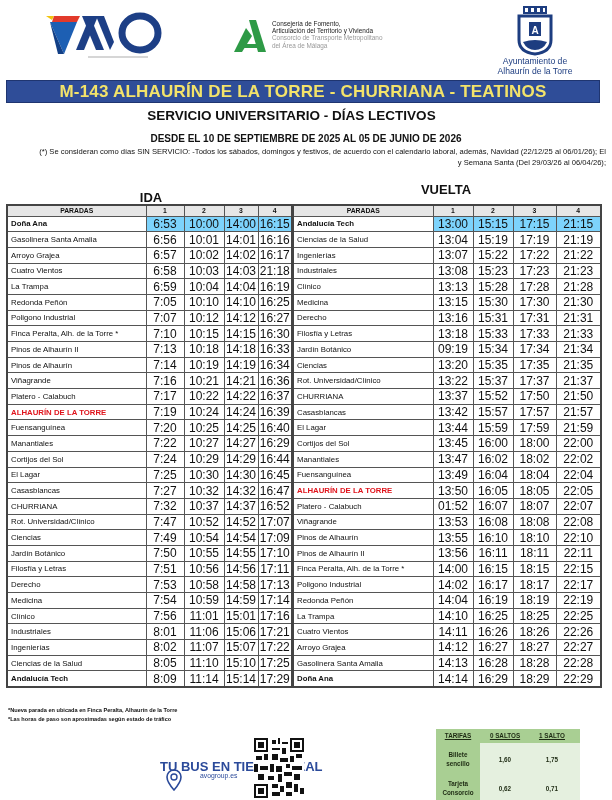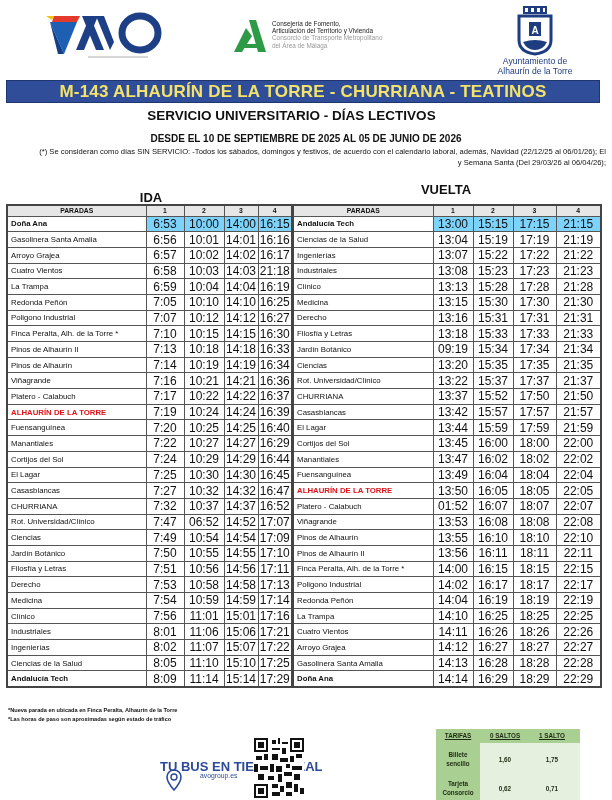--- a/index.html
+++ b/index.html
@@ -257,21 +257,21 @@
       <tr>
         <td class="stop ">CHURRIANA</td>
         <td class="t">7:32</td>
         <td class="t">10:37</td>
         <td class="t">14:37</td>
         <td class="t">16:52</td>
       </tr>
       <tr>
         <td class="stop ">Rot. Universidad/Clínico</td>
         <td class="t">7:47</td>
-        <td class="t">06:52</td>
+        <td class="t">10:52</td>
         <td class="t">14:52</td>
         <td class="t">17:07</td>
       </tr>
       <tr>
         <td class="stop ">Ciencias</td>
         <td class="t">7:49</td>
         <td class="t">10:54</td>
         <td class="t">14:54</td>
         <td class="t">17:09</td>
       </tr>

